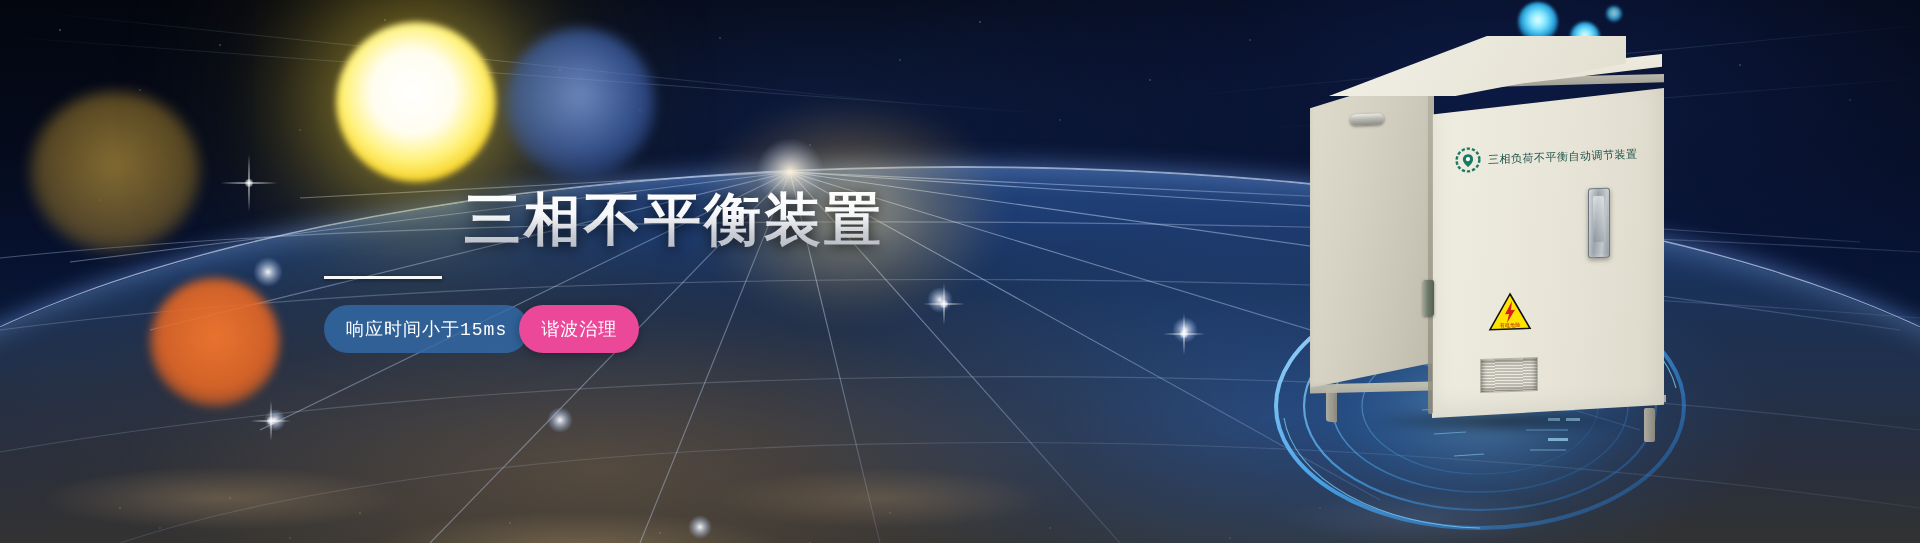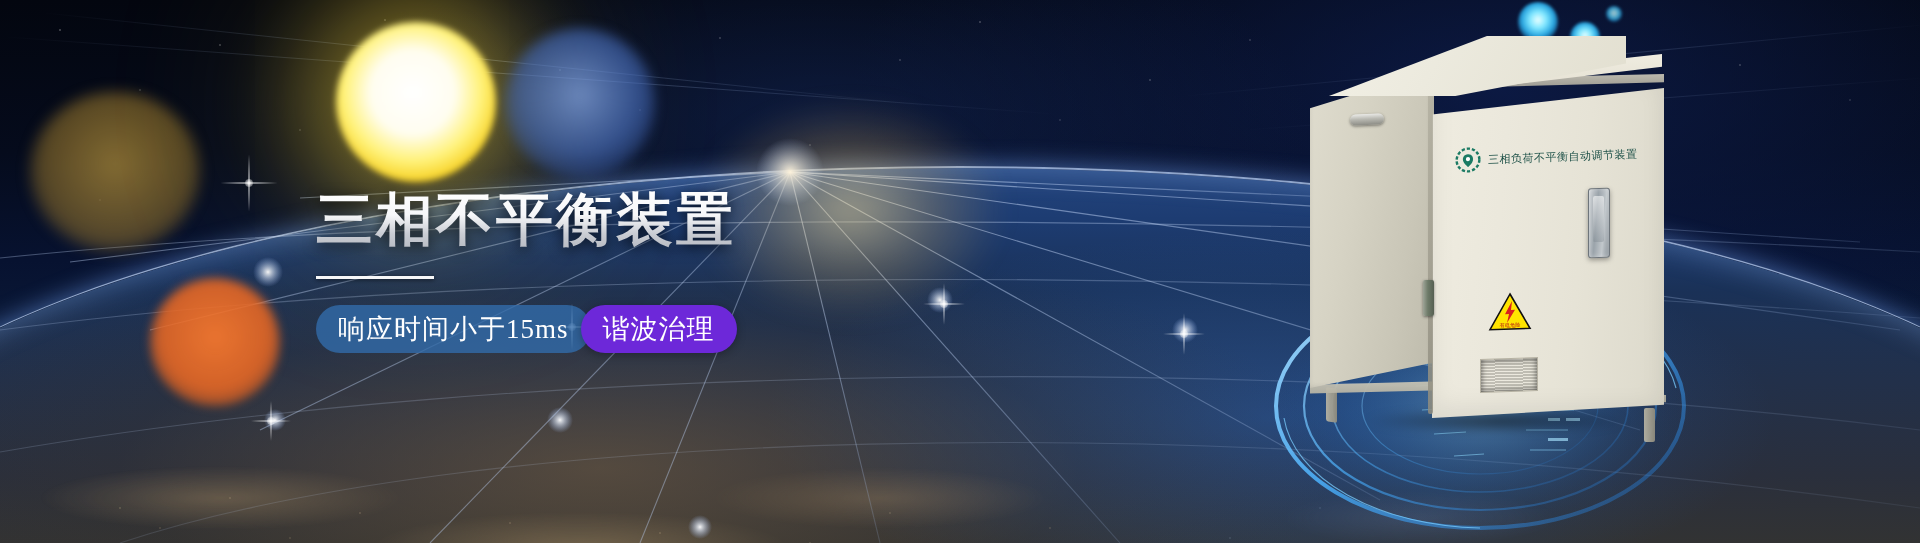--- a/index.html
+++ b/index.html
@@ -239,44 +239,44 @@
     opacity:.95;
   }
   .cab-leg{position:absolute;width:11px;height:34px;background:linear-gradient(90deg,#b5b2a3,#8e8b7d);border-radius:2px;opacity:.95;}
   .cab-shadow{
     position:absolute;left:20px;top:368px;width:370px;height:34px;
     background:radial-gradient(ellipse 50% 50% at 50% 50%, rgba(0,0,0,.55), rgba(0,0,0,0) 72%);
     filter:blur(5px);
   }
 
   
-  .copy{position:absolute;left:316px;top:188px;width:700px;}
+  .copy{position:absolute;left:324px;top:188px;width:700px;text-align:center;}
   .headline{
     font-size:57px;line-height:1.12;font-weight:bold;letter-spacing:3px;
     font-family:"DejaVu Sans","Liberation Sans",sans-serif;
     background:linear-gradient(180deg,#ffffff 0%,#f6f7f9 42%,#c9ccd3 72%,#b4b8c0 100%);
     -webkit-background-clip:text;background-clip:text;color:transparent;
     -webkit-text-fill-color:transparent;
     text-shadow:none;
     filter:drop-shadow(0 3px 7px rgba(0,0,0,.75));
     margin:0;white-space:nowrap;
   }
   .rule{
     margin-top:24px;width:118px;height:3px;background:#ffffff;opacity:.96;
     box-shadow:0 1px 4px rgba(0,0,0,.6);
   }
   .pills{display:flex;align-items:center;margin-top:26px;}
   .pill{
     height:48px;display:flex;align-items:center;justify-content:center;
-    border-radius:24px;color:#ffffff;font-size:27px;letter-spacing:1px;
-    font-family:Liberation Serif, serif;
+    border-radius:24px;color:#ffffff;font-size:18px;letter-spacing:1px;
+    font-family:Liberation Mono, monospace;
     padding:0 22px;white-space:nowrap;
   }
   .pill-muted{background:rgba(50,108,170,.80);}
-  .pill-bright{background:#6d28d9;margin-left:-10px;position:relative;z-index:2;box-shadow:0 2px 10px rgba(0,0,0,.3);}
+  .pill-bright{background:#ec4899;margin-left:-10px;position:relative;z-index:2;box-shadow:0 2px 10px rgba(0,0,0,.3);}
   .pill-plain{background:transparent;margin-left:4px;}
 </style>
 </head>
 <body>
 
 <div id="banner">
 
   <div class="sky"></div>
   <div class="stars"></div>
 

